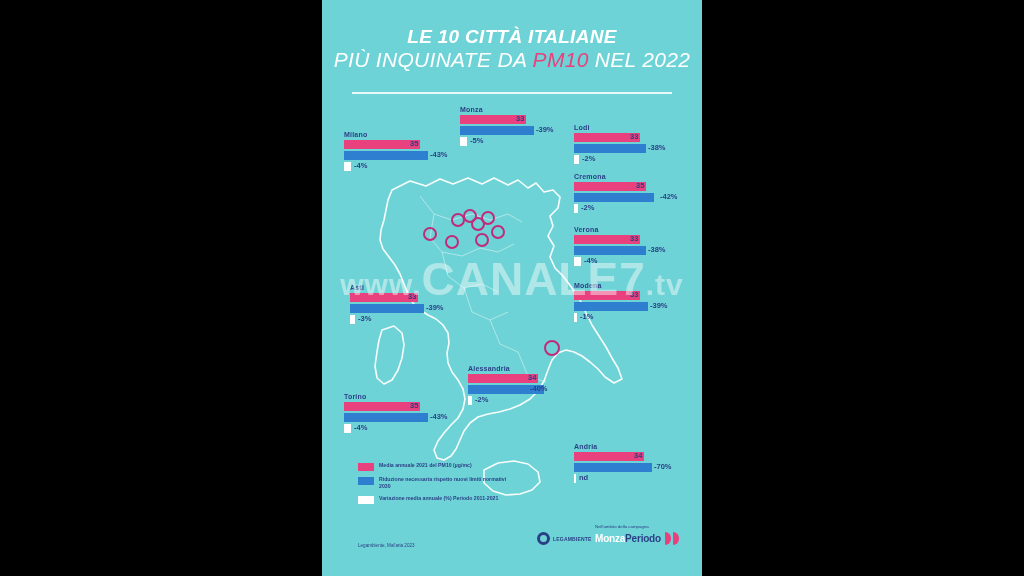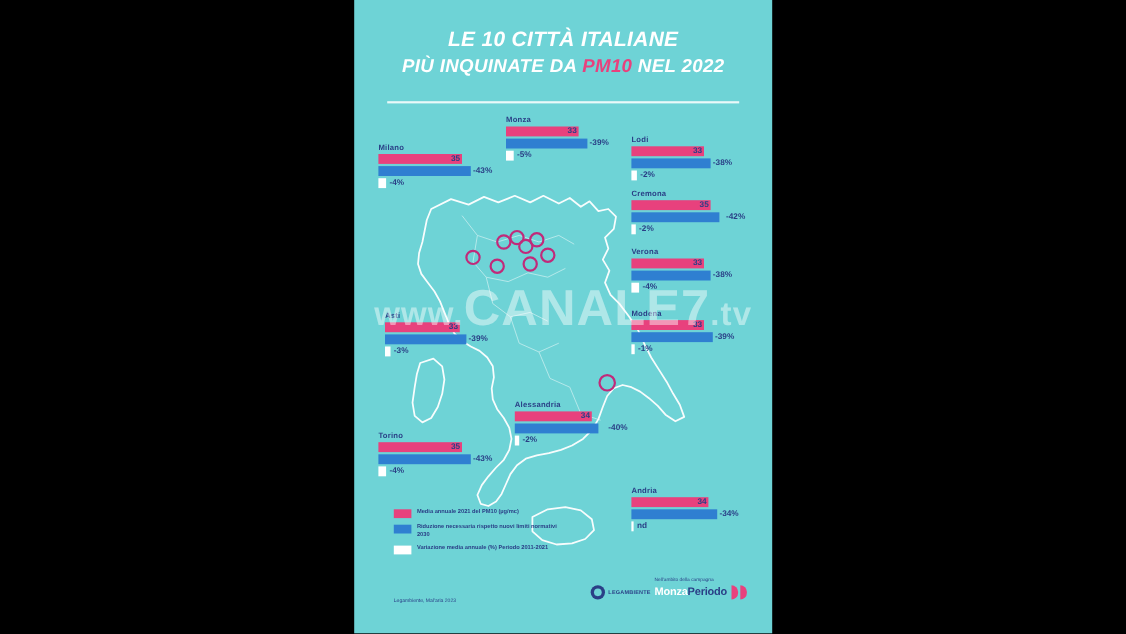--- a/index.html
+++ b/index.html
@@ -37,22 +37,22 @@
   }
   .title-1 {
     font-size: 19px;
     font-weight: bold;
     font-style: italic;
     color: #ffffff;
     letter-spacing: 0.3px;
     line-height: 22px;
   }
   .title-2 {
-    font-size: 17px;
-    font-weight: bold;
+    font-size: 21px;
+    font-weight: normal;
     font-style: italic;
     color: #e8417d;
     letter-spacing: 0.3px;
     line-height: 24px;
   }
   .title-2 .white { color: #ffffff; }
   .title-rule {
     position: absolute;
     left: 30px;
     top: 92px;
@@ -388,21 +388,21 @@
     </div>
 
     <div class="city" style="left:146px; top:365px;">
       <div class="city-name">Alessandria</div>
       <div class="bar-row">
         <div class="bar pink" style="width:70px;"></div>
         <div class="bar-val" style="left:60px;">34</div>
       </div>
       <div class="bar-row">
         <div class="bar blue" style="width:76px;"></div>
-        <div class="bar-val" style="left:85px;">-40%</div>
+        <div class="bar-val" style="left:62px;">-40%</div>
       </div>
       <div class="bar-row">
         <div class="bar white" style="width:4px;"></div>
         <div class="bar-val" style="left:7px;">-2%</div>
       </div>
     </div>
 
     <div class="city" style="left:22px; top:393px;">
       <div class="city-name">Torino</div>
       <div class="bar-row">
@@ -420,21 +420,21 @@
     </div>
 
     <div class="city" style="left:252px; top:443px;">
       <div class="city-name">Andria</div>
       <div class="bar-row">
         <div class="bar pink" style="width:70px;"></div>
         <div class="bar-val" style="left:60px;">34</div>
       </div>
       <div class="bar-row">
         <div class="bar blue" style="width:78px;"></div>
-        <div class="bar-val" style="left:80px;">-34%</div>
+        <div class="bar-val" style="left:80px;">-70%</div>
       </div>
       <div class="bar-row">
         <div class="bar white" style="width:2px;"></div>
         <div class="bar-val" style="left:5px;">nd</div>
       </div>
     </div>
 
     <div id="legend">
       <div class="legend-item">
         <div class="legend-swatch pink"></div>

